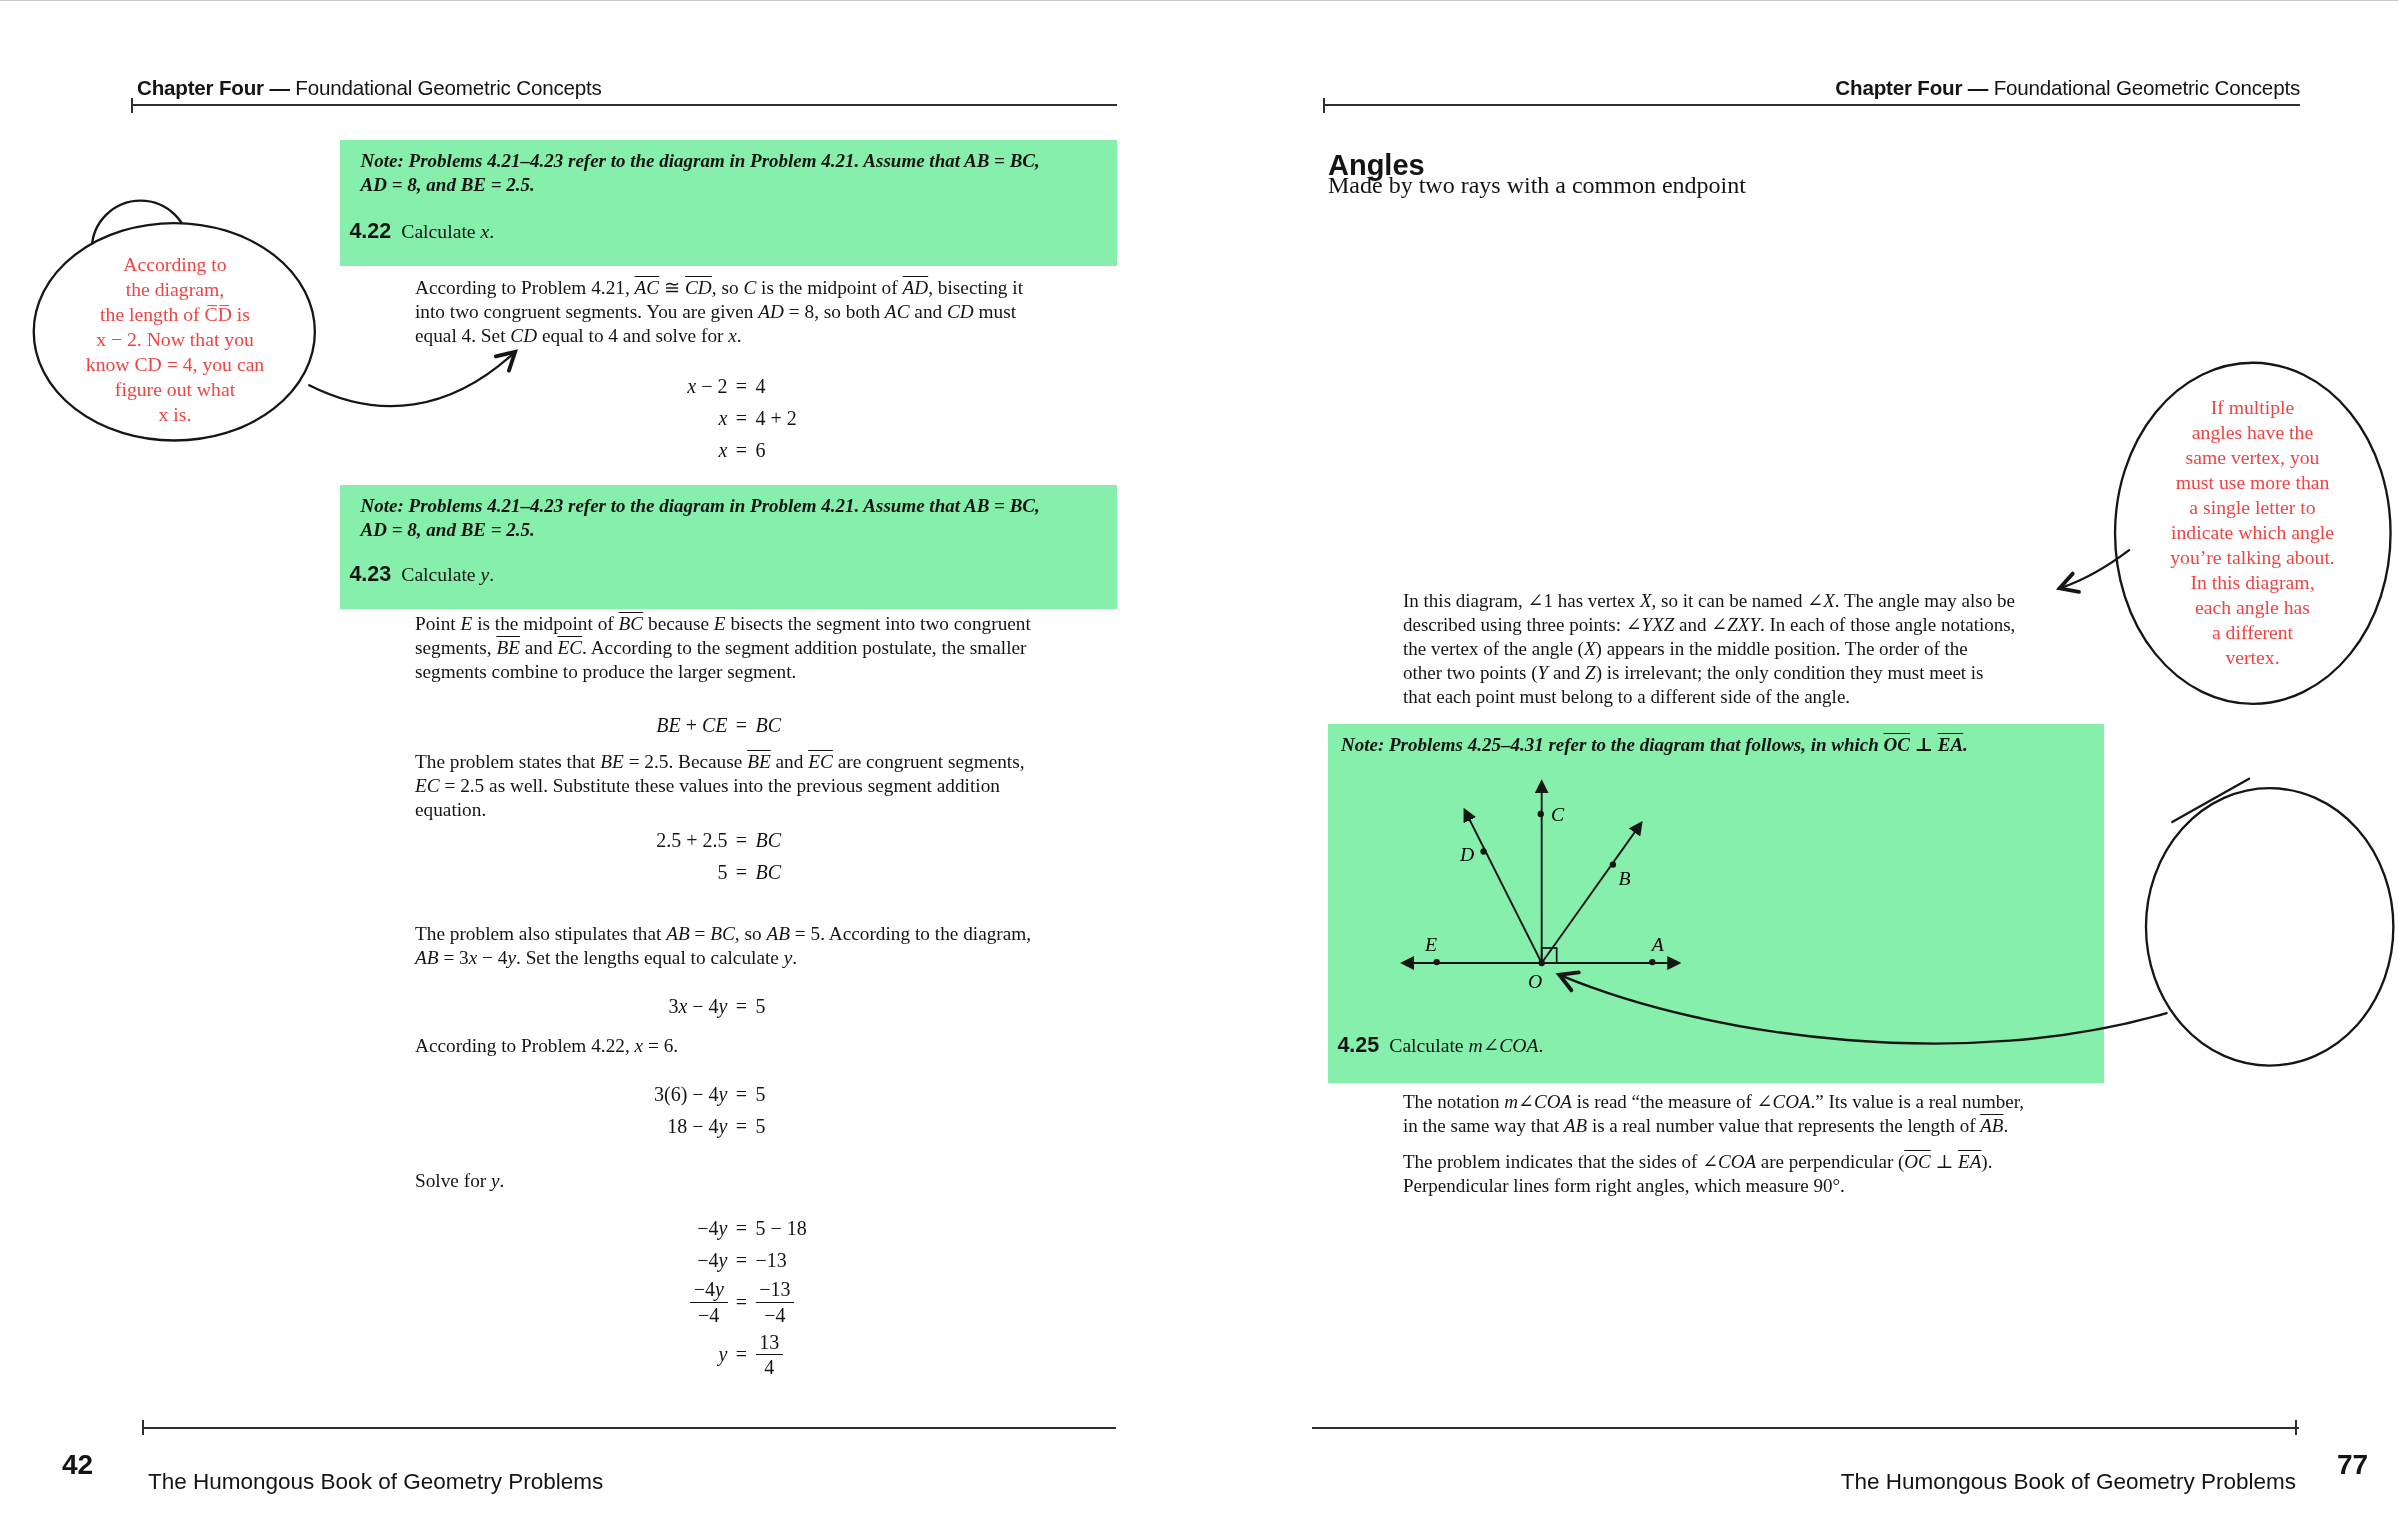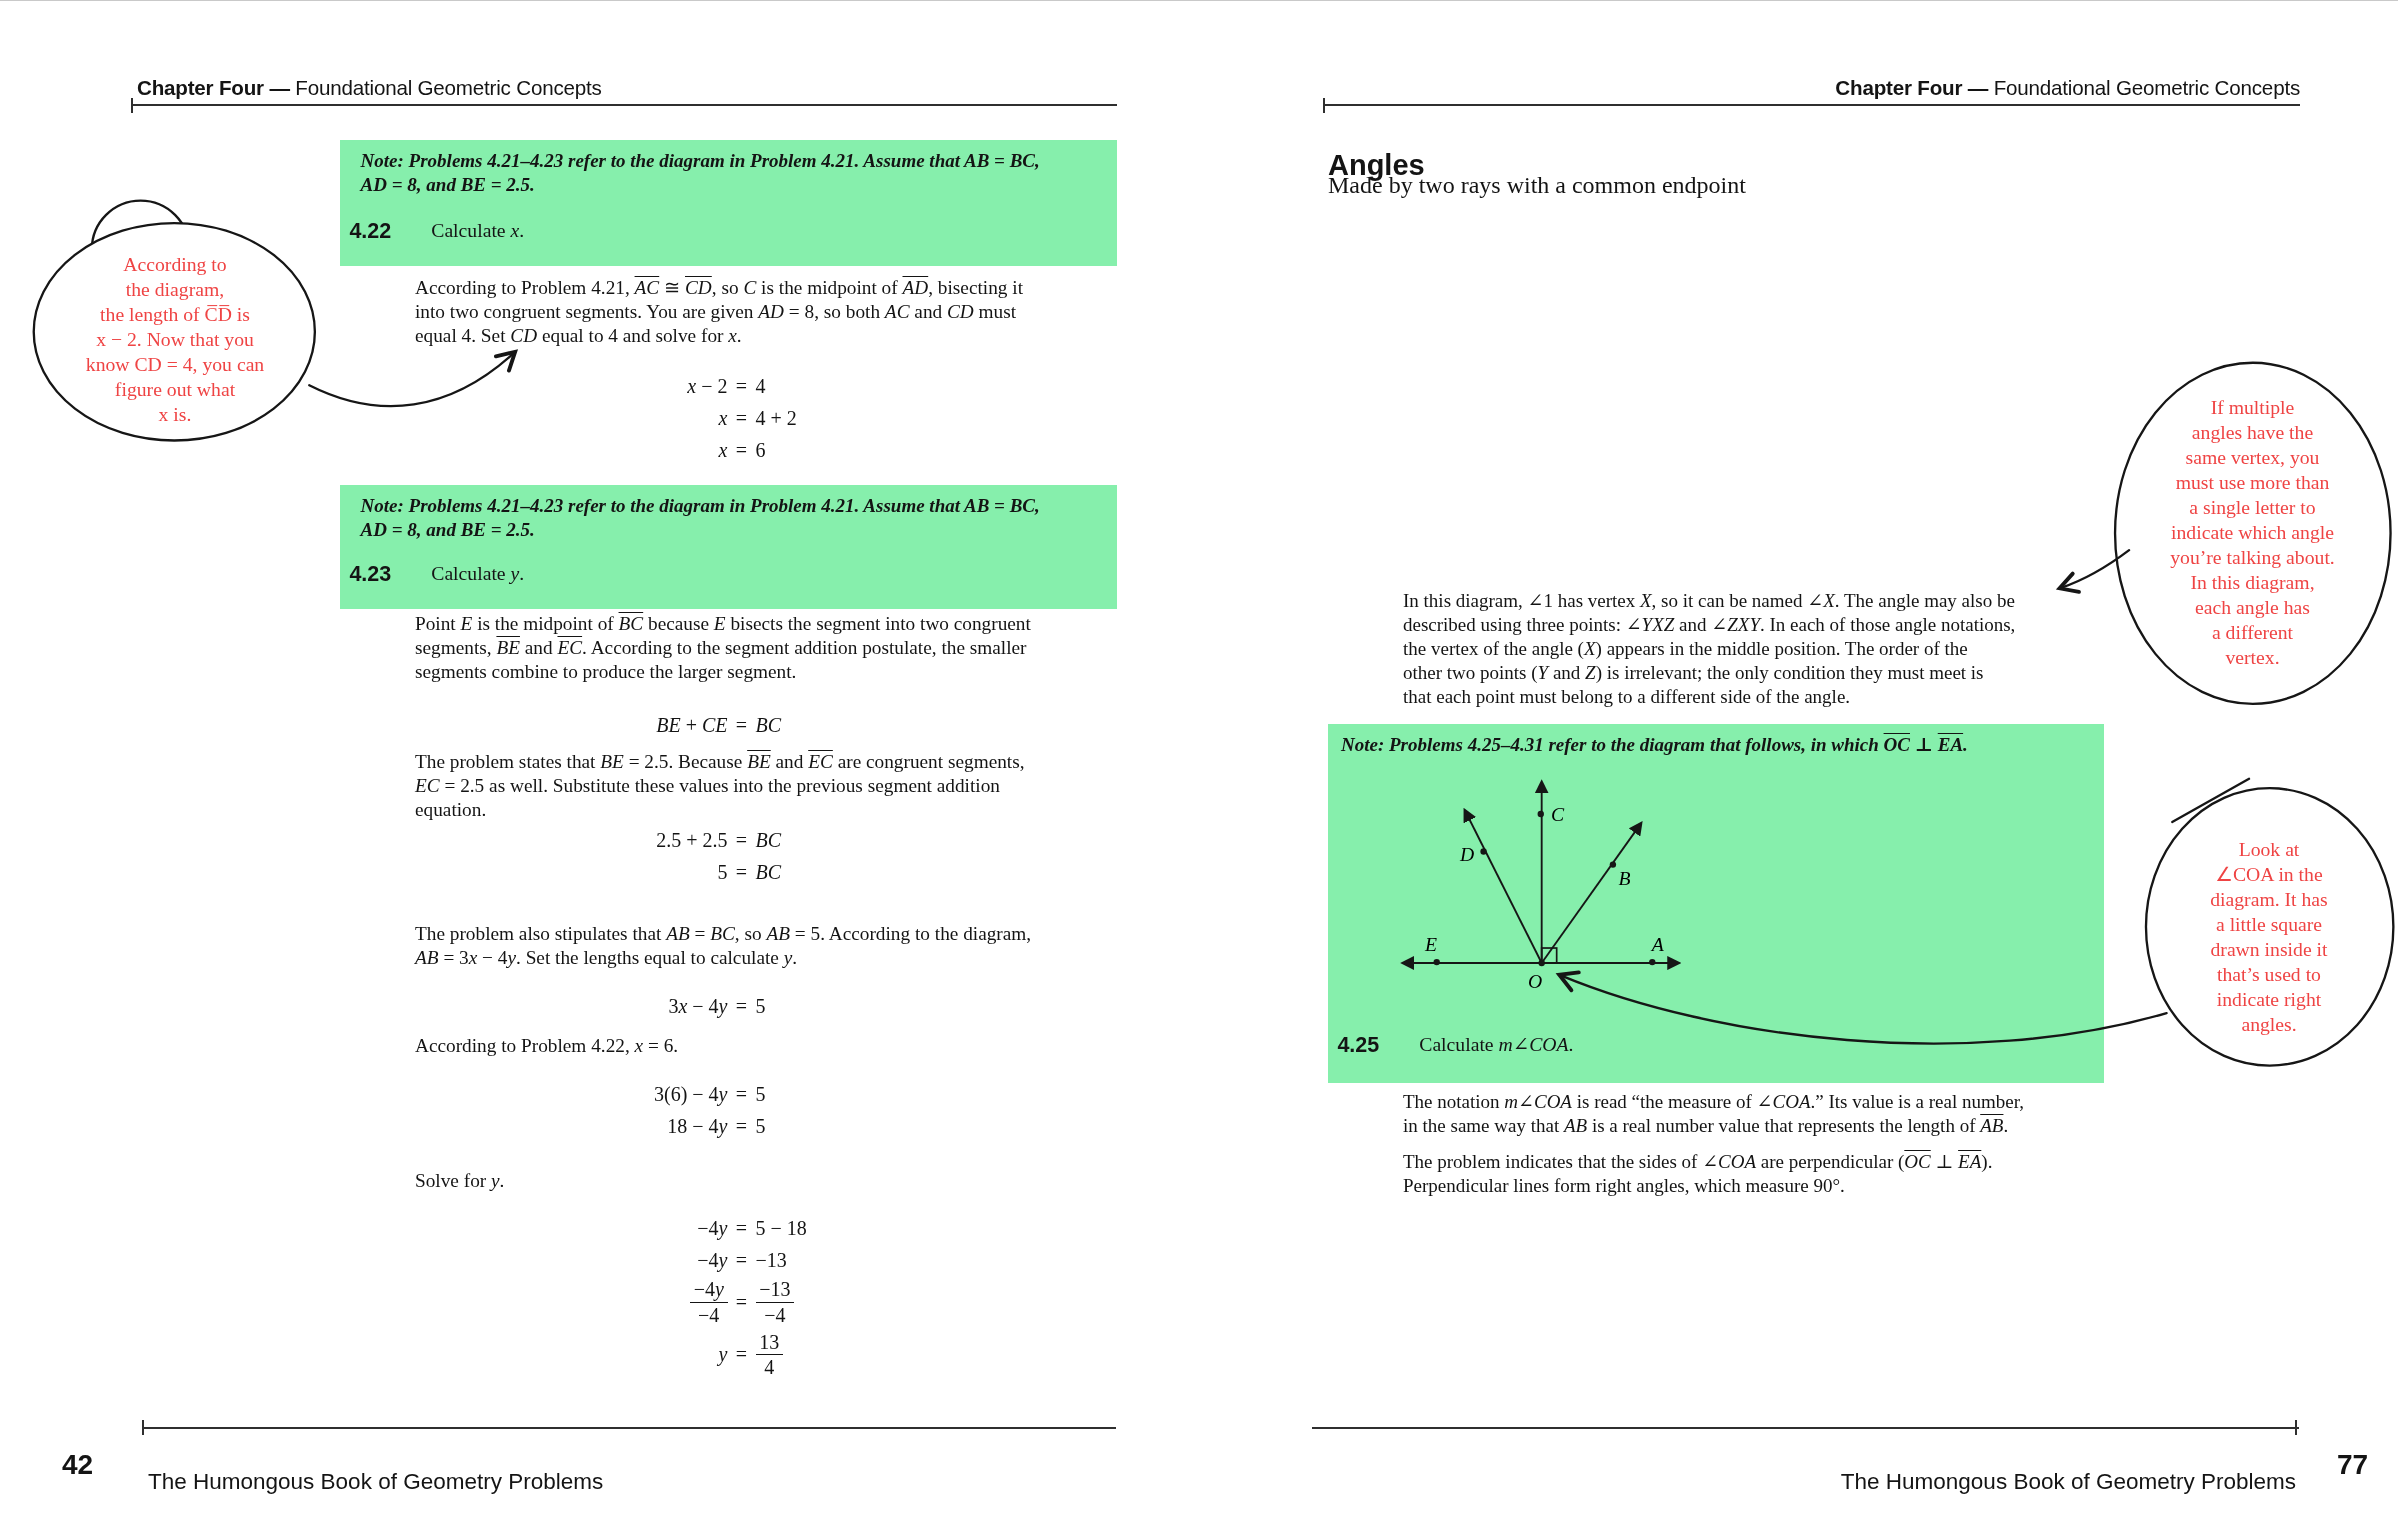--- a/index.html
+++ b/index.html
@@ -12,21 +12,21 @@
   .hdr b{font-weight:700;}
   .rule{background:#2f2f2f;height:2.3px;}
   .tick{background:#2f2f2f;width:2.3px;height:15px;}
   .pagenum{font-family:"Liberation Sans","DejaVu Sans",sans-serif;font-weight:700;font-size:28px;}
   .hand{font-family:cursive;font-size:19.7px;line-height:25px;color:#ef4444;}
   .hand-title{font-family:Liberation Sans, sans-serif;font-size:22.5px;white-space:nowrap;margin-top:33px;}
   .hand-sub{font-family:cursive;font-size:24px;white-space:nowrap;}
   
   .gbox{background:#86efac;}
   .note{font:italic 700 19px "Liberation Serif","DejaVu Serif",serif;line-height:24px;white-space:nowrap;}
-  .prob{display:flex;gap:40px;align-items:flex-start;}
+  .prob{display:flex;gap:10px;align-items:center;}
   .pnum{font-family:"Liberation Sans","DejaVu Sans",sans-serif;font-weight:700;font-size:21.5px;}
   .pprompt{font-size:19.7px;}
   
   .para{font-size:19.3px;line-height:24px;white-space:nowrap;}
   .vit{font-style:italic;}
   .ovl{text-decoration:overline;}
   
   .eq{width:653px;font-size:20px;}
   .eqrow{display:grid;grid-template-columns:1fr 28px 1fr;align-items:center;margin:3.7px 0;min-height:28px;}
   .el{text-align:right;}
@@ -250,25 +250,15 @@
       <div>same vertex, you</div>
       <div>must use more than</div>
       <div>a single letter to</div>
       <div>indicate which angle</div>
       <div>you’re talking about.</div>
       <div>In this diagram,</div>
       <div>each angle has</div>
       <div>a different</div>
       <div>vertex.</div>
     </div>
-  <div class="abs hand bubble-text" style="left:2151px;top:836px;width:236px;line-height:25px;">
-      <div>Look at</div>
-      <div>∠COA in the</div>
-      <div>diagram. It has</div>
-      <div>a little square</div>
-      <div>drawn inside it</div>
-      <div>that’s used to</div>
-      <div>indicate right</div>
-      <div>angles.</div>
-    </div>
 
 </div>
 
 
 </body></html>

